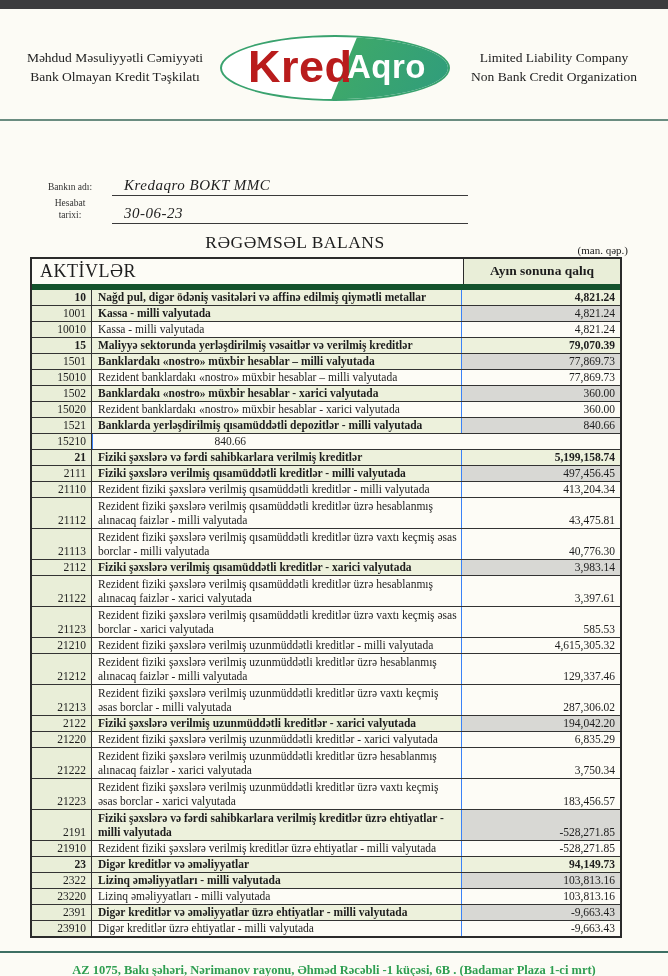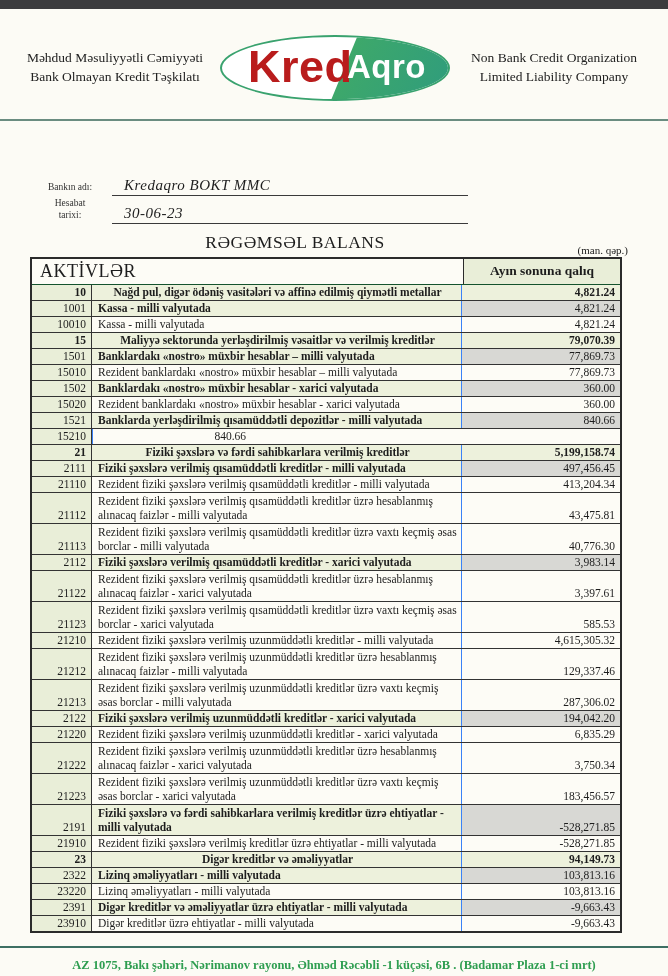--- a/index.html
+++ b/index.html
@@ -47,21 +47,21 @@
   }
   
   .titlerow{position:relative;margin-top:8px;height:22px;}
   .doc-title{
     position:absolute;left:30px;width:530px;text-align:center;
     font-size:17.5px;letter-spacing:.5px;color:#1c1c1c;
   }
   .unit-note{position:absolute;right:40px;bottom:-2px;font-size:11px;color:#222;margin-top:24px;}
   
   .btable{margin:3px 0 0 30px;width:588px;border:2px solid #2b2b2b;background:#fdfcf6;}
-  .thead{display:flex;border-bottom:1px solid #14532d;height:25px;}
+  .thead{display:flex;border-bottom:6px solid #14532d;height:25px;}
   .th-left{flex:1;display:flex;align-items:center;padding-left:8px;font-size:18px;letter-spacing:.5px;}
   .th-right{
     width:156px;border-left:1.5px solid #2b2b2b;background:#e9eed8;
     display:flex;align-items:center;justify-content:center;
     font-weight:bold;font-size:13.5px;
   }
   .trow{display:flex;border-bottom:1px solid #333;font-size:11.5px;line-height:14px;}
   .trow:last-child{border-bottom:none;}
   .trow{min-height:15px;}
   .trow.two{min-height:30px;}
@@ -71,21 +71,21 @@
     padding:0 5px 1px 2px;
   }
   .c-desc{flex:1;padding:0 4px 1px 6px;display:flex;align-items:flex-end;}
   .c-desc span{display:block;}
   .c-val{
     width:151px;border-left:1px solid #3b82f6;
     display:flex;align-items:flex-end;justify-content:flex-end;
     padding:0 5px 1px 2px;
   }
   .trow.l1 .c-code{font-weight:bold;}
-  .trow.l1 .c-desc{font-weight:bold;background:#edf1dc;justify-content:center;}
+  .trow.l1 .c-desc{font-weight:bold;background:#edf1dc;}
   .trow.l1 .c-val{font-weight:bold;background:#edf1dc;}
   .trow.l2 .c-desc{font-weight:bold;background:#edf1dc;}
   .trow.l2 .c-val{background:#d8d8d4;}
   .trow.l3 .c-desc{background:#fdfcf6;}
   .trow.l3 .c-val{background:#fdfcf6;}
   
   .rule-bottom{height:2px;background:#3d6f63;margin-top:13px;}
   .footer{
     margin-top:7px;text-align:center;color:#2f9e51;font-weight:bold;
     font-size:12.5px;line-height:1.65;
@@ -102,22 +102,22 @@
     <div>Bank Olmayan Kredit Təşkilatı</div>
   </div>
   <div class="logo-wrap">
     <div class="logo">
       <div class="logo-right"></div>
       <div class="logo-kred">Kred</div>
       <div class="logo-aqro">Aqro</div>
     </div>
   </div>
   <div class="lh-right">
+    <div>Limited Liability Company</div>
     <div>Non Bank Credit Organization</div>
-    <div>Limited Liability Company</div>
   </div>
 </div>
 
 <div class="rule-top"></div>
 
 <div class="formblock">
   <div class="formrow">
     <div class="flabel">Bankın adı:</div>
     <div class="fvalue">Kredaqro  BOKT MMC</div>
   </div>

